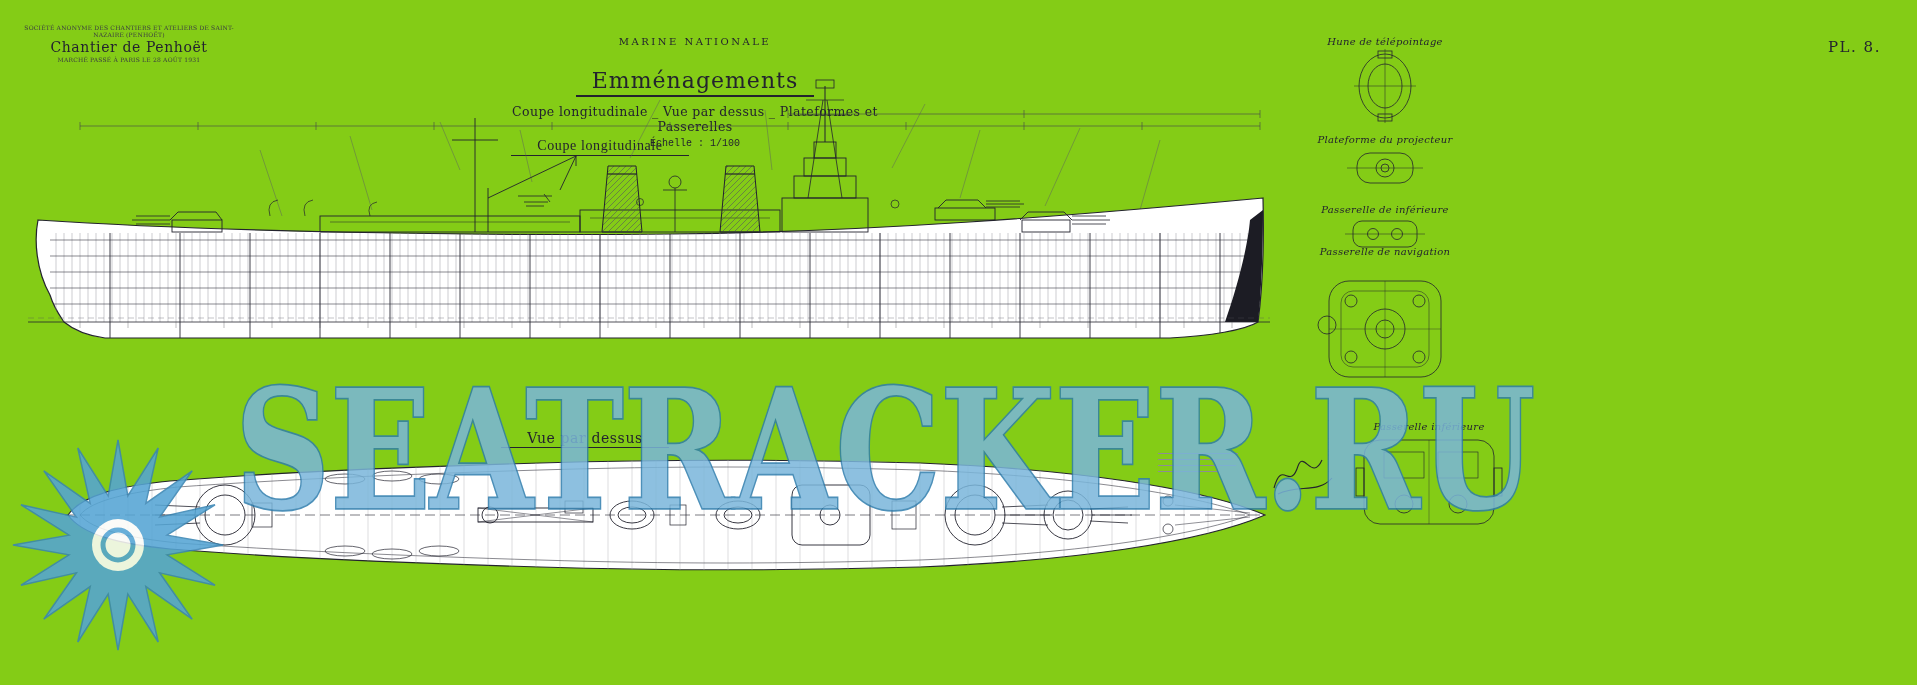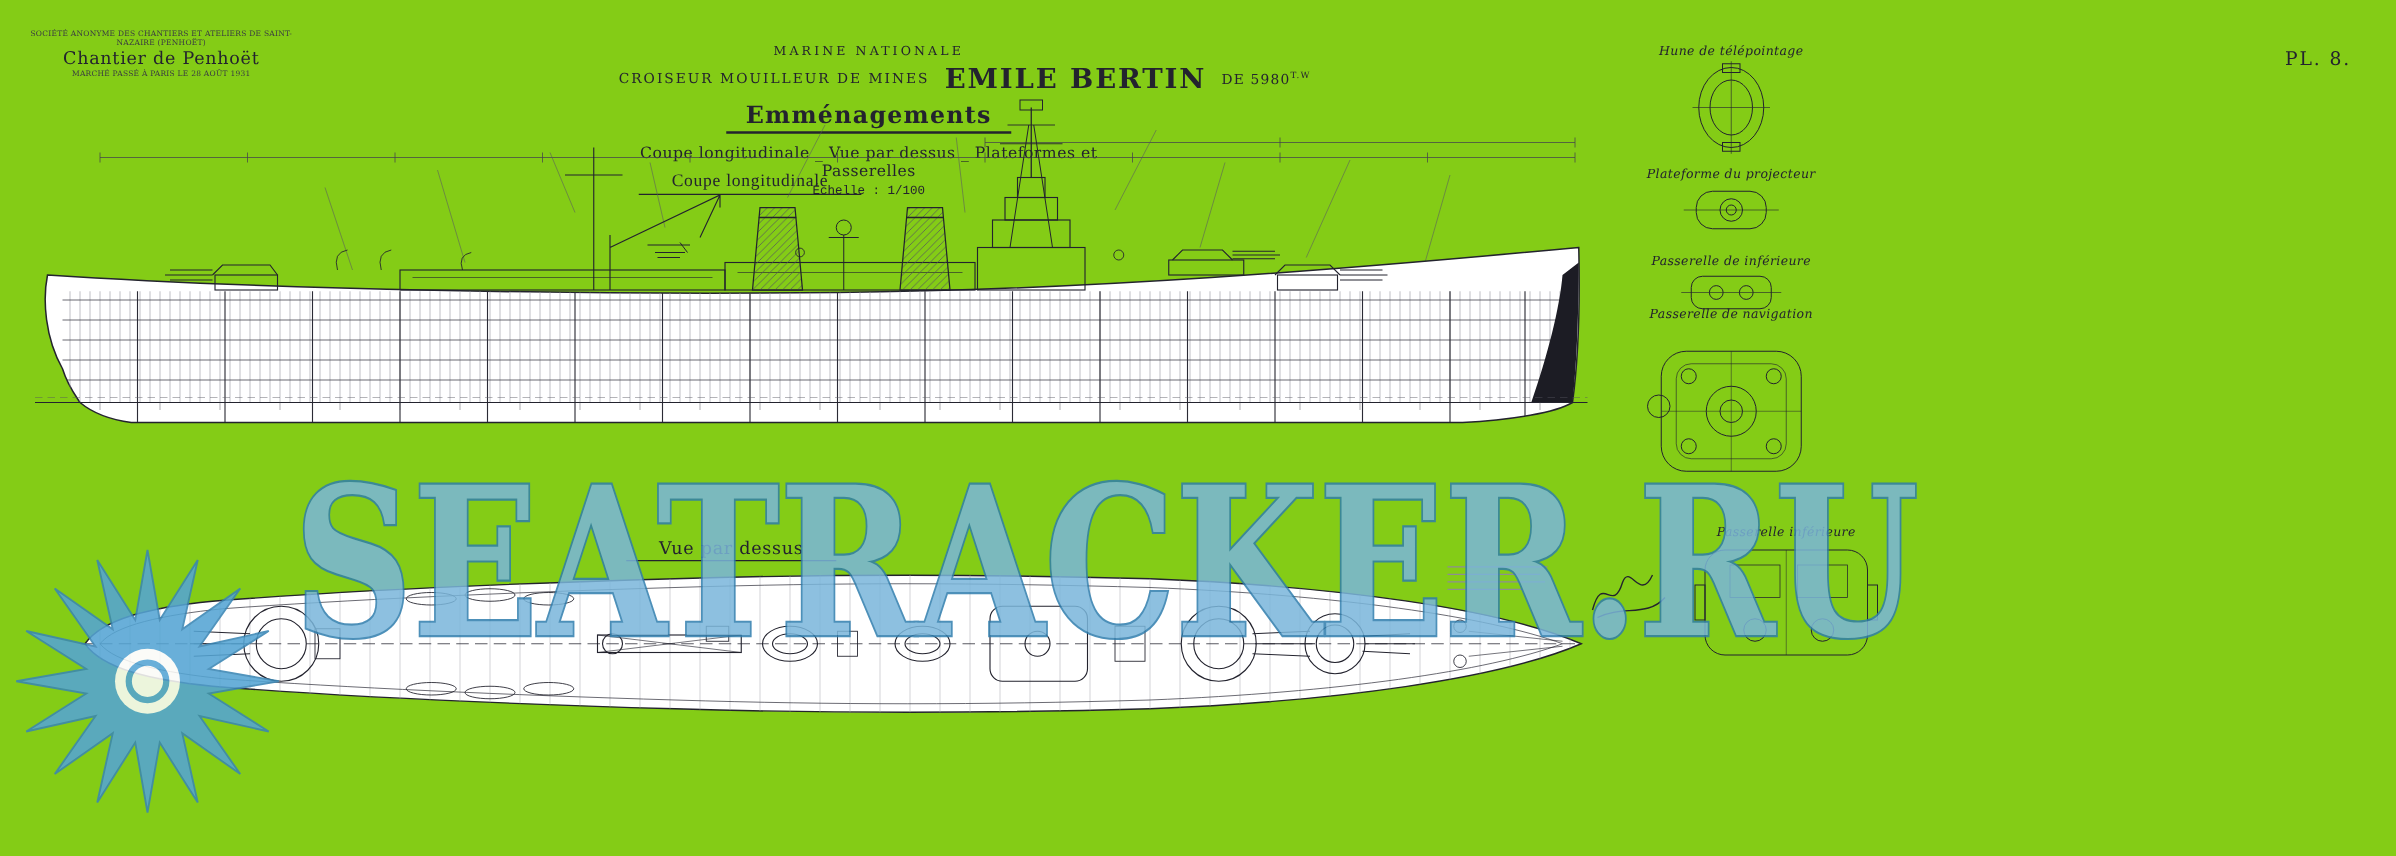--- a/index.html
+++ b/index.html
@@ -13,22 +13,22 @@
   
   .builder-line1,.builder-line3{font-size:6px;letter-spacing:.2px;color:#3a3a42;}
   .builder-name{font-size:14px;letter-spacing:.6px;margin:1px 0;}
   
   .svc{font-size:10px;letter-spacing:2.5px;}
   .typeline{margin-top:3px;white-space:nowrap;}
   .shiptype{font-size:11px;letter-spacing:1.6px;vertical-align:middle;}
   .shipname{font-size:22px;font-weight:bold;letter-spacing:1.5px;margin:0 7px;vertical-align:middle;}
   .tonnage{font-size:11px;letter-spacing:1px;vertical-align:middle;}
   .tonnage sup{font-size:7px;}
-  .subtitle{display:inline-block;font-size:19px;font-weight:bold;letter-spacing:1px;
-    border-bottom:2px solid #23232e;padding:0 16px 2px;margin-top:5px;}
+  .subtitle{display:inline-block;font-size:22px;font-weight:normal;letter-spacing:1px;
+    border-bottom:2px solid #23232e;padding:0 16px 2px;margin-top:21px;}
   .views{font-size:12.5px;letter-spacing:.4px;margin-top:7px;}
   .scale{font-size:10px;margin-top:4px;font-family:Liberation Mono, monospace;}
   
   .section-label{display:inline-block;font-size:14px;letter-spacing:.6px;
     border-bottom:1px solid #23232e;padding:0 26px 1px;}
   
   .plate{font-size:15px;letter-spacing:1.5px;}
   
   .detail-label{font-style:italic;font-size:10px;letter-spacing:.3px;text-align:left;color:#23232e;}
   .detail-group{display:flex;flex-direction:column;align-items:center;}
@@ -42,25 +42,20 @@
 <div id="stage">
 
   <div class="abs center" style="left:14px;top:24px;width:230px;">
     <div class="builder-line1">SOCIÉTÉ ANONYME DES CHANTIERS ET ATELIERS DE SAINT-NAZAIRE (PENHOËT)</div>
     <div class="builder-name">Chantier de Penhoët</div>
     <div class="builder-line3">MARCHÉ PASSÉ À PARIS LE 28 AOÛT 1931</div>
   </div>
 
   <div class="abs center" style="left:495px;top:36px;width:400px;">
     <div class="svc">MARINE NATIONALE</div>
-    <div class="typeline">
-      <span class="shiptype">CROISEUR MOUILLEUR DE MINES</span>
-      <span class="shipname">EMILE BERTIN</span>
-      <span class="tonnage"><span>DE 5980</span><sup>T.W</sup></span>
-    </div>
     <div><span class="subtitle">Emménagements</span></div>
     <div class="views">Coupe longitudinale _ Vue par dessus _ Plateformes et Passerelles</div>
     <div class="scale">Échelle : 1/100</div>
   </div>
 
   <div class="abs plate" style="left:1828px;top:38px;">PL. 8.</div>
 
   <div class="abs center" style="left:480px;top:136px;width:240px;font-family:Liberation Serif, serif;">
     <span class="section-label">Coupe longitudinale</span>
   </div>

